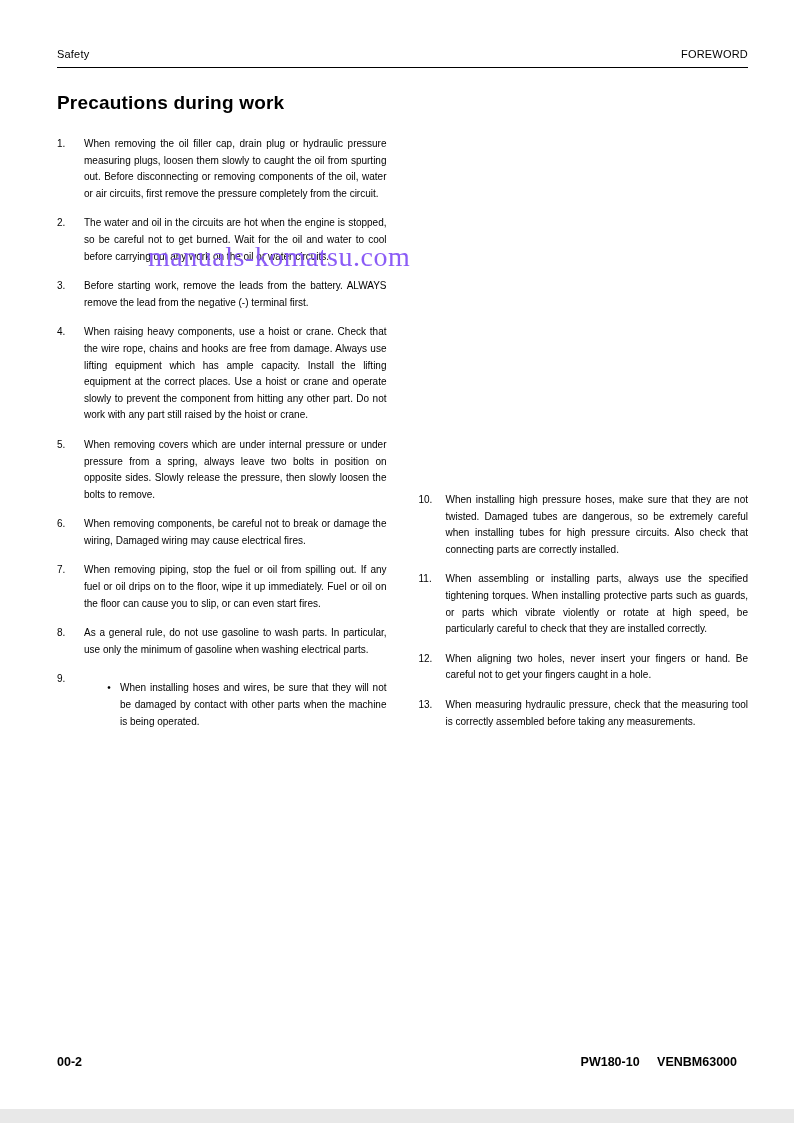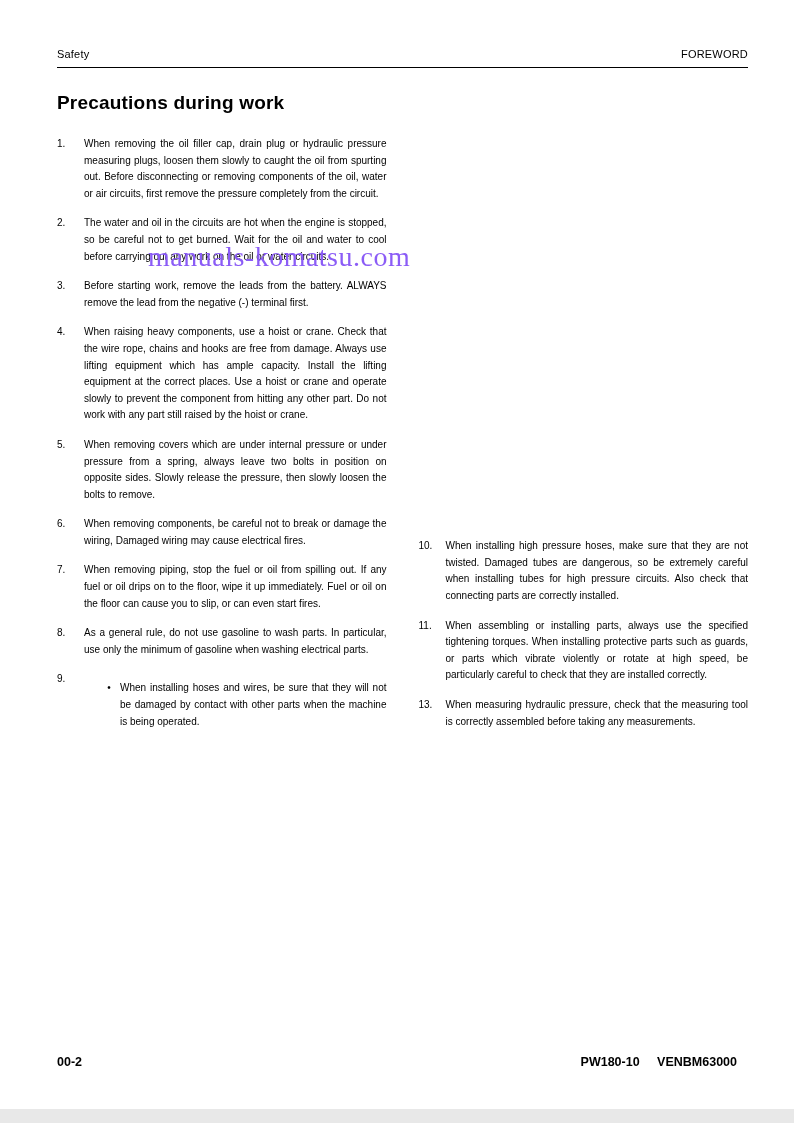--- a/index.html
+++ b/index.html
@@ -116,20 +116,24 @@
     <div class="col">
       <div class="item">
         <span class="num">10.</span>
         <span class="txt">When installing high pressure hoses, make sure that they are not twisted. Damaged tubes are dangerous, so be extremely careful when installing tubes for high pressure circuits. Also check that connecting parts are correctly installed.</span>
       </div>
       <div class="item">
         <span class="num">11.</span>
         <span class="txt">When assembling or installing parts, always use the specified tightening torques. When installing protective parts such as guards, or parts which vibrate violently or rotate at high speed, be particularly careful to check that they are installed correctly.</span>
       </div>
       <div class="item">
+        <span class="num">12.</span>
+        <span class="txt">When aligning two holes, never insert your fingers or hand. Be careful not to get your fingers caught in a hole.</span>
+      </div>
+      <div class="item">
         <span class="num">13.</span>
         <span class="txt">When measuring hydraulic pressure, check that the measuring tool is correctly assembled before taking any measurements.</span>
       </div>
     </div>
 
   </div>
 
   <div class="watermark">manuals-komatsu.com</div>
 
   <div class="footer">

